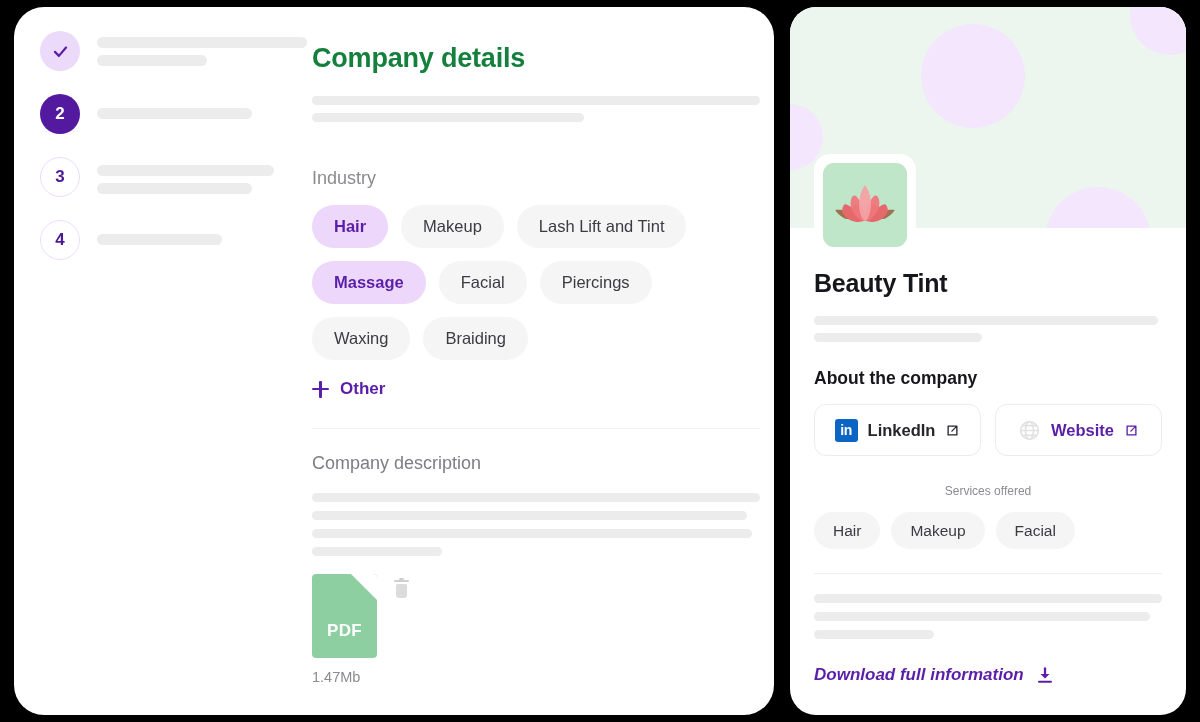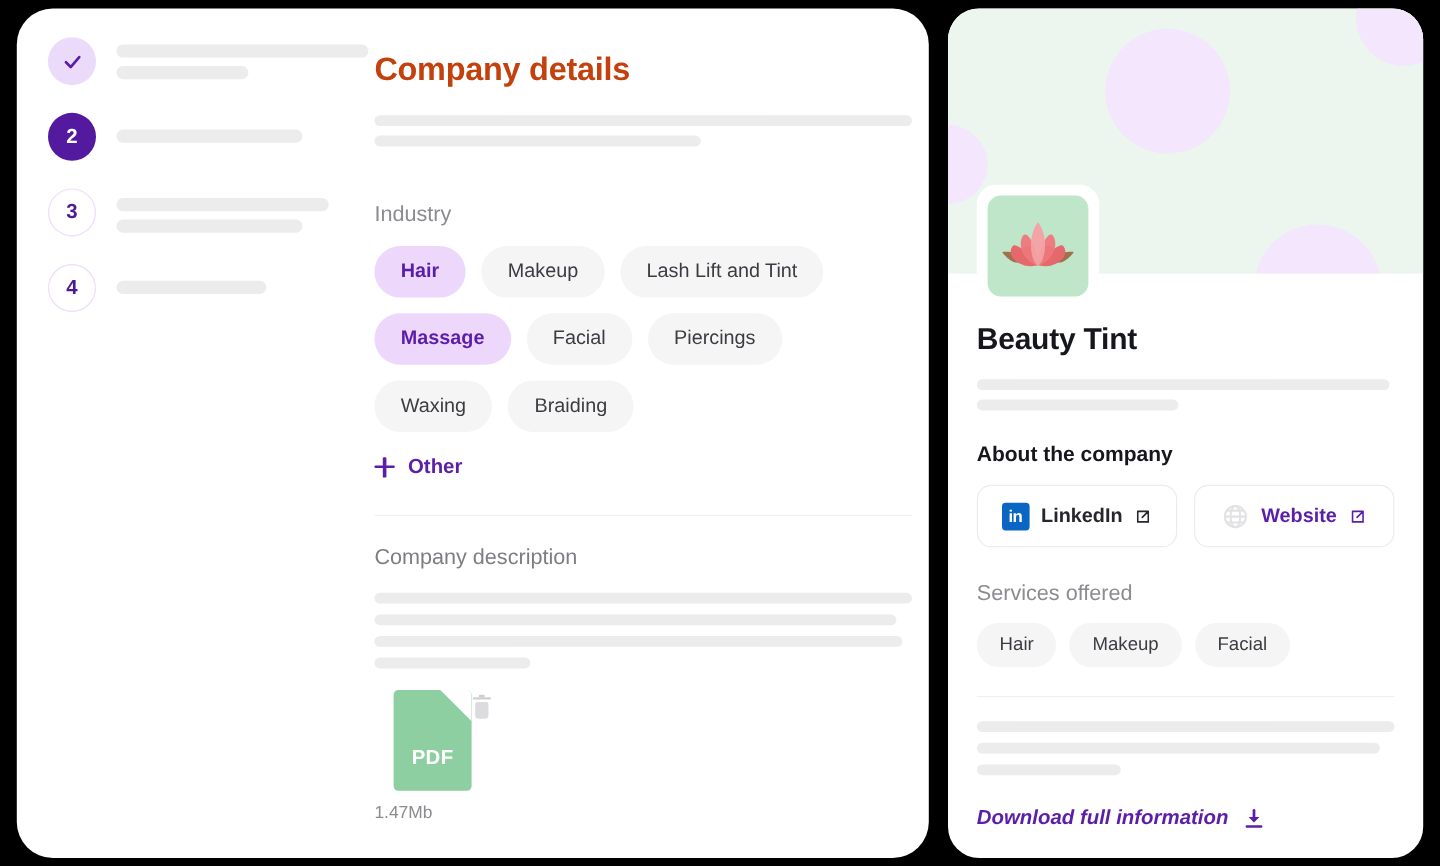--- a/index.html
+++ b/index.html
@@ -84,21 +84,21 @@
   
   .main-col {
     position: absolute;
     left: 298px;
     top: 36px;
     width: 448px;
   }
   .page-title {
     font-size: 27px;
     font-weight: bold;
-    color: #c2410c;
+    color: #15803d;
     letter-spacing: -0.2px;
   }
   .title-sk { margin-top: 22px; }
   .title-sk .sk { height: 9px; border-radius: 5px; margin-bottom: 8px; }
 
   .section-label {
     font-size: 18px;
     color: #8b8b90;
     margin-top: 46px;
     margin-bottom: 16px;
@@ -169,21 +169,20 @@
   
   .file-row {
     position: relative;
     margin-top: 18px;
     width: 120px;
   }
   .pdf-icon {
     position: relative;
     width: 47px;
     height: 84px;
-    margin-left: 16px;
   }
   .pdf-shape {
     width: 65px;
     height: 84px;
     background: #8dcfa0;
     border-radius: 4px;
     position: relative;
     overflow: hidden;
   }
   .pdf-fold {
@@ -341,23 +340,24 @@
     color: #ffffff;
     font-size: 14px;
     font-weight: bold;
     line-height: 23px;
     letter-spacing: -0.5px;
   }
   .ext-icon { width: 15px; height: 15px; flex: 0 0 15px; }
 
   .services-title {
     margin-top: 28px;
-    font-size: 18px;
+    font-size: 12px;
     color: #8b8b90;
     margin-bottom: 14px;
+    text-align: center;
   }
   .svc-chips { display: flex; gap: 11px; flex-wrap: wrap; }
   .svc-chip {
     background: #f5f5f6;
     color: #3b3b42;
     border-radius: 19px;
     padding: 0 19px;
     height: 37px;
     line-height: 37px;
     font-size: 15.5px;

